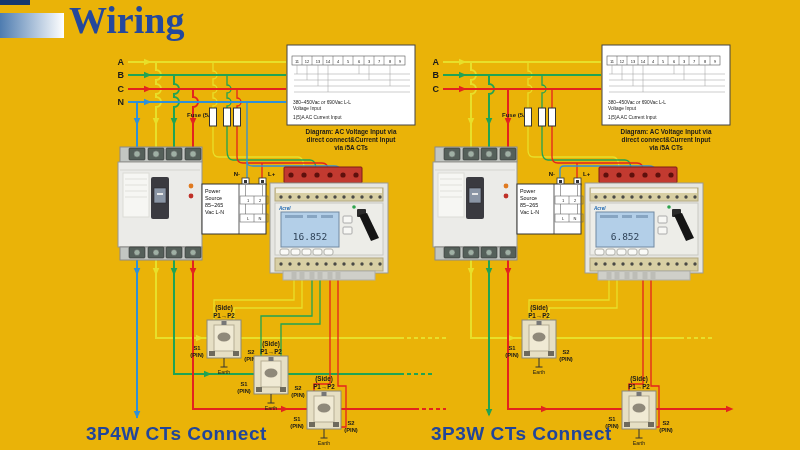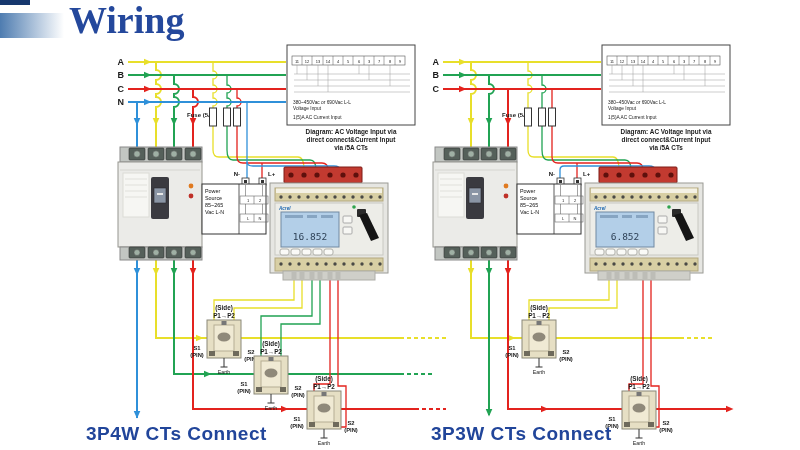--- a/index.html
+++ b/index.html
@@ -1,16 +1,16 @@
 <!DOCTYPE html>
 <html><head>
 <meta charset="utf-8">
 <style>
   html,body{margin:0;padding:0;background:#888;}
-  .stage{position:relative;width:800px;height:450px;background:#ffffff;overflow:hidden;
+  .stage{position:relative;width:800px;height:450px;background:#eab308;overflow:hidden;
          font-family:"Liberation Sans",sans-serif;}
   .corner-bar{position:absolute;left:0;top:0;width:30px;height:5px;background:#16386E;}
   .grad-bar{position:absolute;left:0;top:13px;width:64px;height:25px;
             background:linear-gradient(to right,#4E7CB0,#ffffff);}
   .slide-title{position:absolute;left:69px;top:-2px;font-family:"Liberation Serif",serif;
                font-weight:bold;font-size:38px;color:#24489C;}
   svg text{font-family:"Liberation Sans",sans-serif;}
   .t-phase{font-size:9px;font-weight:bold;fill:#1a1a1a;text-anchor:end;}
   .t-fuse{font-size:6px;font-weight:bold;fill:#1a1a1a;}
   .t-ct{font-size:6.3px;font-weight:bold;fill:#1a1a1a;text-anchor:middle;}

